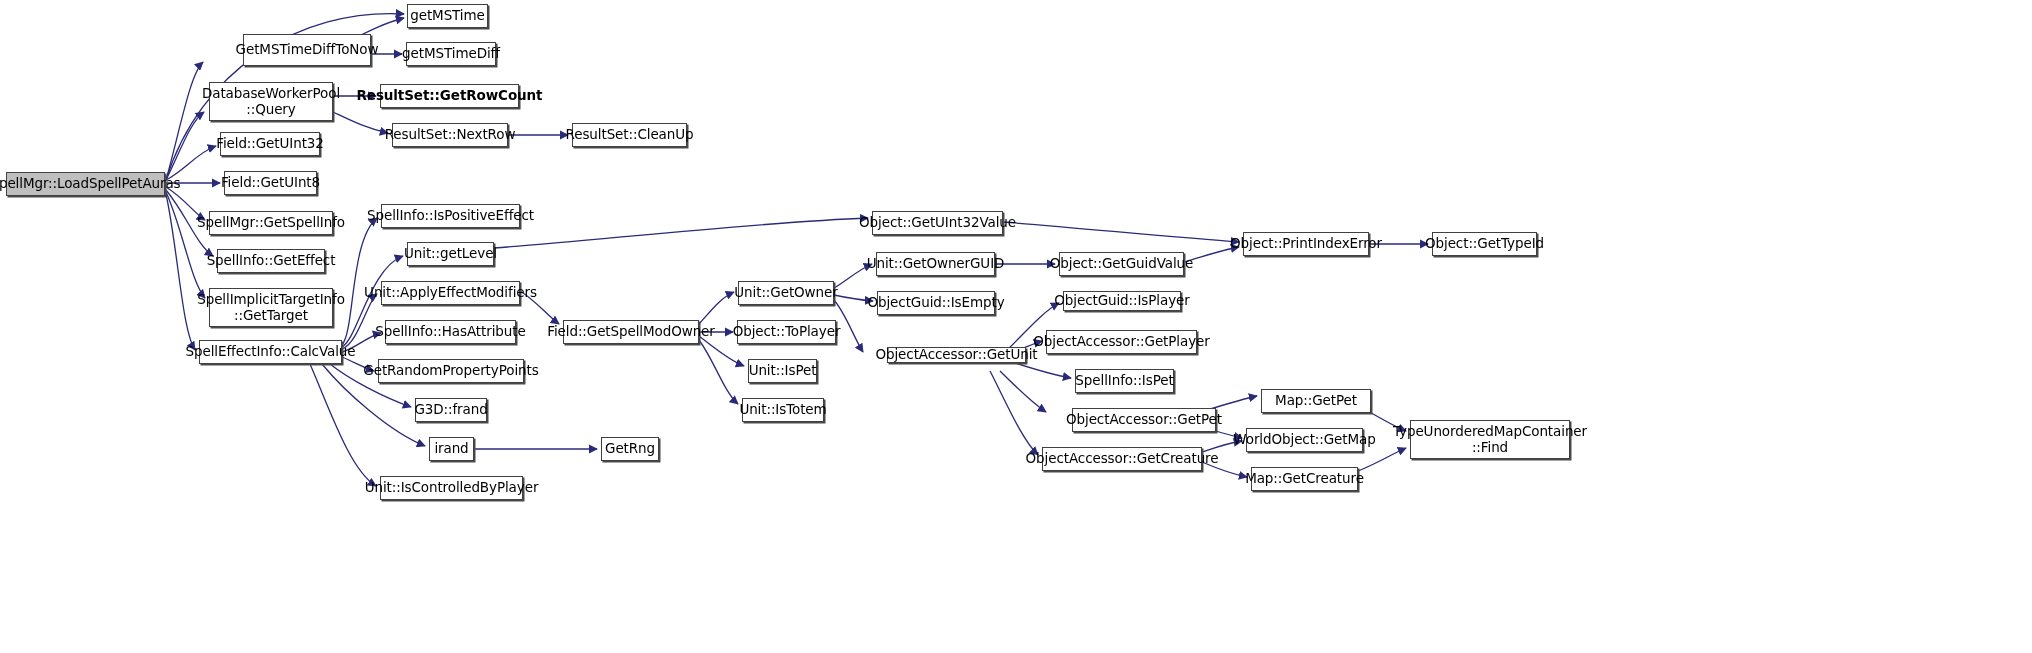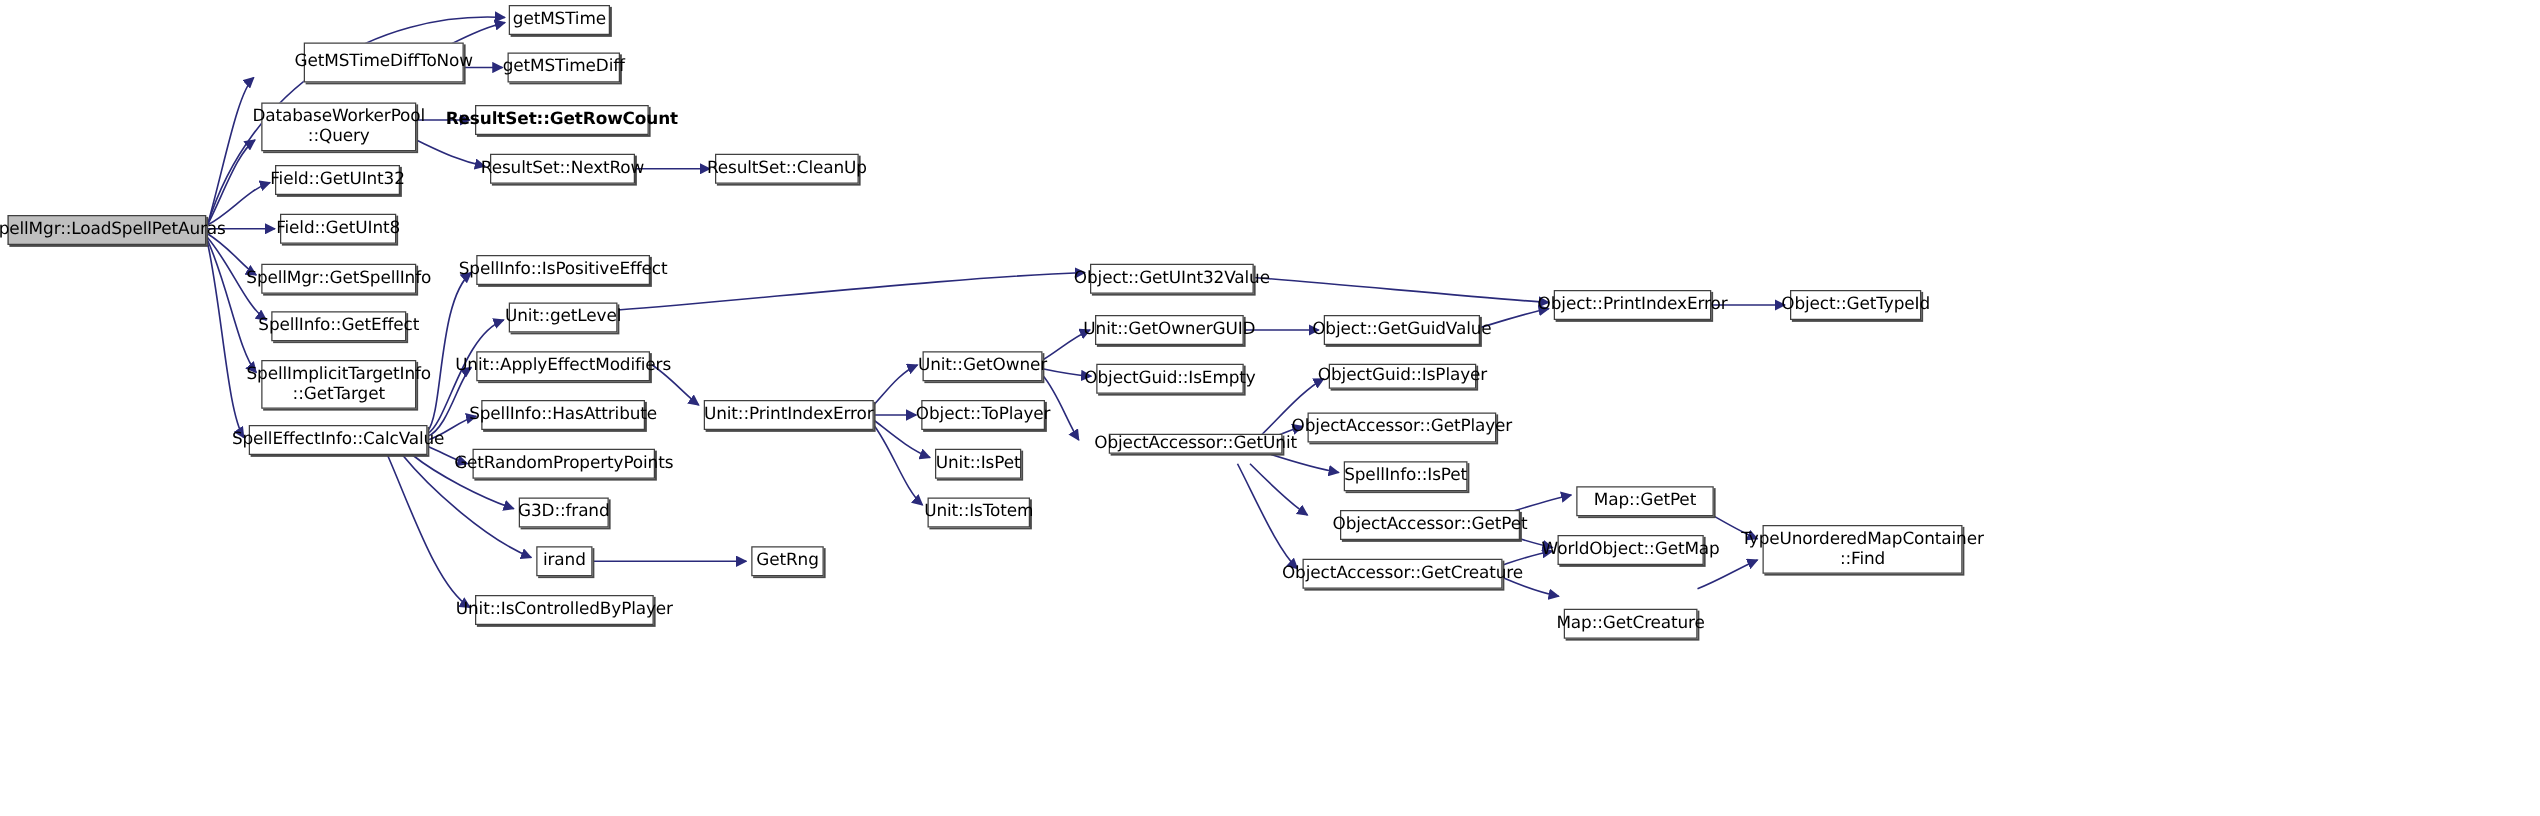--- a/index.html
+++ b/index.html
@@ -127,36 +127,36 @@
       <div class="node" style="left: 199px; top: 340px; width: 143px; height: 24px;"><span>SpellEffectInfo::CalcValue</span></div>
       <div class="node" style="left: 381px; top: 204px; width: 139px; height: 24px;"><span>SpellInfo::IsPositiveEffect</span></div>
       <div class="node" style="left: 407px; top: 242px; width: 87px; height: 24px;"><span>Unit::getLevel</span></div>
       <div class="node" style="left: 381px; top: 281px; width: 139px; height: 24px;"><span>Unit::ApplyEffectModifiers</span></div>
       <div class="node" style="left: 385px; top: 320px; width: 131px; height: 24px;"><span>SpellInfo::HasAttribute</span></div>
       <div class="node" style="left: 378px; top: 359px; width: 146px; height: 24px;"><span>GetRandomPropertyPoints</span></div>
       <div class="node" style="left: 415px; top: 398px; width: 72px; height: 24px;"><span>G3D::frand</span></div>
       <div class="node" style="left: 429px; top: 437px; width: 45px; height: 24px;"><span>irand</span></div>
       <div class="node" style="left: 601px; top: 437px; width: 58px; height: 24px;"><span>GetRng</span></div>
       <div class="node" style="left: 380px; top: 476px; width: 143px; height: 24px;"><span>Unit::IsControlledByPlayer</span></div>
-      <div class="node" style="left: 563px; top: 320px; width: 136px; height: 24px;"><span>Unit::PrintIndexError</span></div>
+      <div class="node" style="left: 563px; top: 320px; width: 136px; height: 24px;"><span>Field::GetSpellModOwner</span></div>
       <div class="node" style="left: 738px; top: 281px; width: 96px; height: 24px;"><span>Unit::GetOwner</span></div>
       <div class="node" style="left: 737px; top: 320px; width: 99px; height: 24px;"><span>Object::ToPlayer</span></div>
       <div class="node" style="left: 748px; top: 359px; width: 69px; height: 24px;"><span>Unit::IsPet</span></div>
       <div class="node" style="left: 742px; top: 398px; width: 82px; height: 24px;"><span>Unit::IsTotem</span></div>
       <div class="node" style="left: 872px; top: 211px; width: 131px; height: 24px;"><span>Object::GetUInt32Value</span></div>
       <div class="node" style="left: 876px; top: 252px; width: 119px; height: 24px;"><span>Unit::GetOwnerGUID</span></div>
       <div class="node" style="left: 877px; top: 291px; width: 118px; height: 24px;"><span>ObjectGuid::IsEmpty</span></div>
       <div class="node" style="left: 867px; top: 347px; width: 139px; height: 16px; margin-left: 20px;"><span>ObjectAccessor::GetUnit</span></div>
       <div class="node" style="left: 1059px; top: 252px; width: 125px; height: 24px;"><span>Object::GetGuidValue</span></div>
       <div class="node" style="left: 1063px; top: 291px; width: 118px; height: 20px;"><span>ObjectGuid::IsPlayer</span></div>
       <div class="node" style="left: 1046px; top: 330px; width: 151px; height: 24px;"><span>ObjectAccessor::GetPlayer</span></div>
       <div class="node" style="left: 1075px; top: 369px; width: 99px; height: 24px;"><span>SpellInfo::IsPet</span></div>
       <div class="node" style="left: 1072px; top: 408px; width: 144px; height: 24px;"><span>ObjectAccessor::GetPet</span></div>
       <div class="node" style="left: 1042px; top: 447px; width: 160px; height: 24px;"><span>ObjectAccessor::GetCreature</span></div>
       <div class="node" style="left: 1243px; top: 232px; width: 126px; height: 24px;"><span>Object::PrintIndexError</span></div>
       <div class="node" style="left: 1432px; top: 232px; width: 105px; height: 24px;"><span>Object::GetTypeId</span></div>
       <div class="node" style="left: 1261px; top: 389px; width: 110px; height: 24px;"><span>Map::GetPet</span></div>
       <div class="node" style="left: 1246px; top: 428px; width: 117px; height: 24px;"><span>WorldObject::GetMap</span></div>
-      <div class="node" style="left: 1251px; top: 467px; width: 107px; height: 24px; margin-top: 20px;"><span>Map::GetCreature</span></div>
+      <div class="node" style="left: 1251px; top: 467px; width: 107px; height: 24px;"><span>Map::GetCreature</span></div>
       <div class="node" style="left: 1410px; top: 420px; width: 160px; height: 39px;"><span>TypeUnorderedMapContainer
 ::Find</span></div>
     </div>
 </div>
 
 </body></html>

